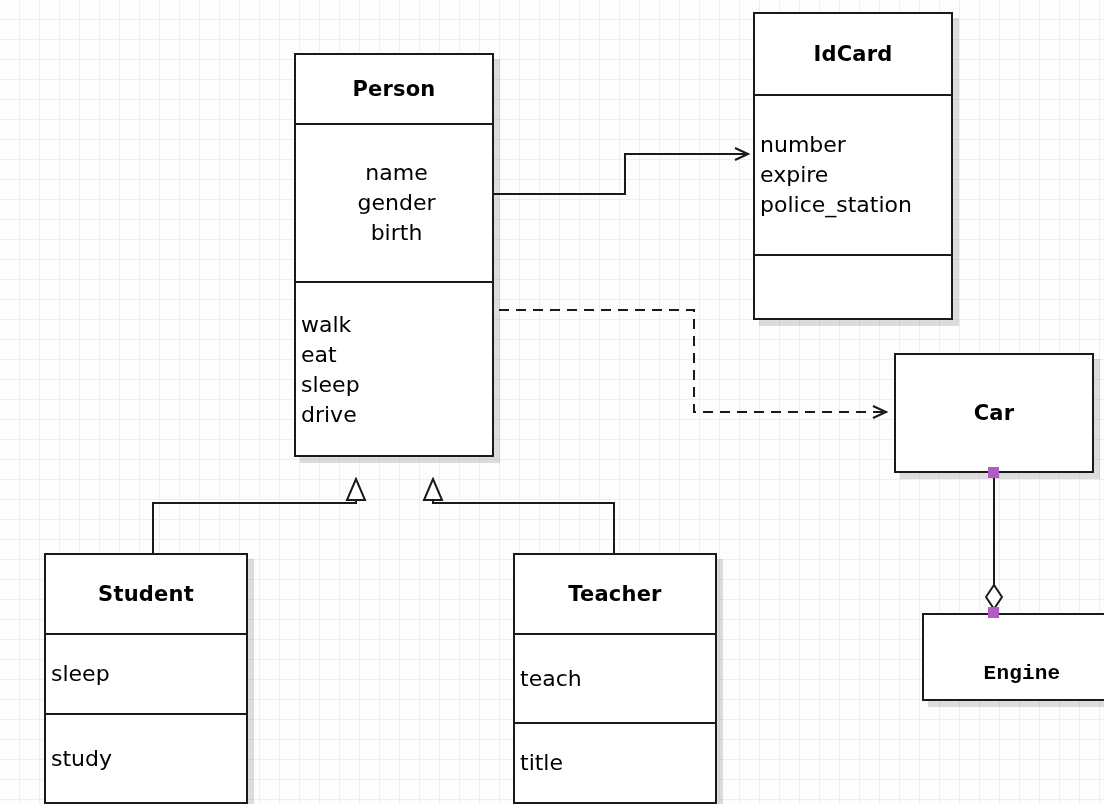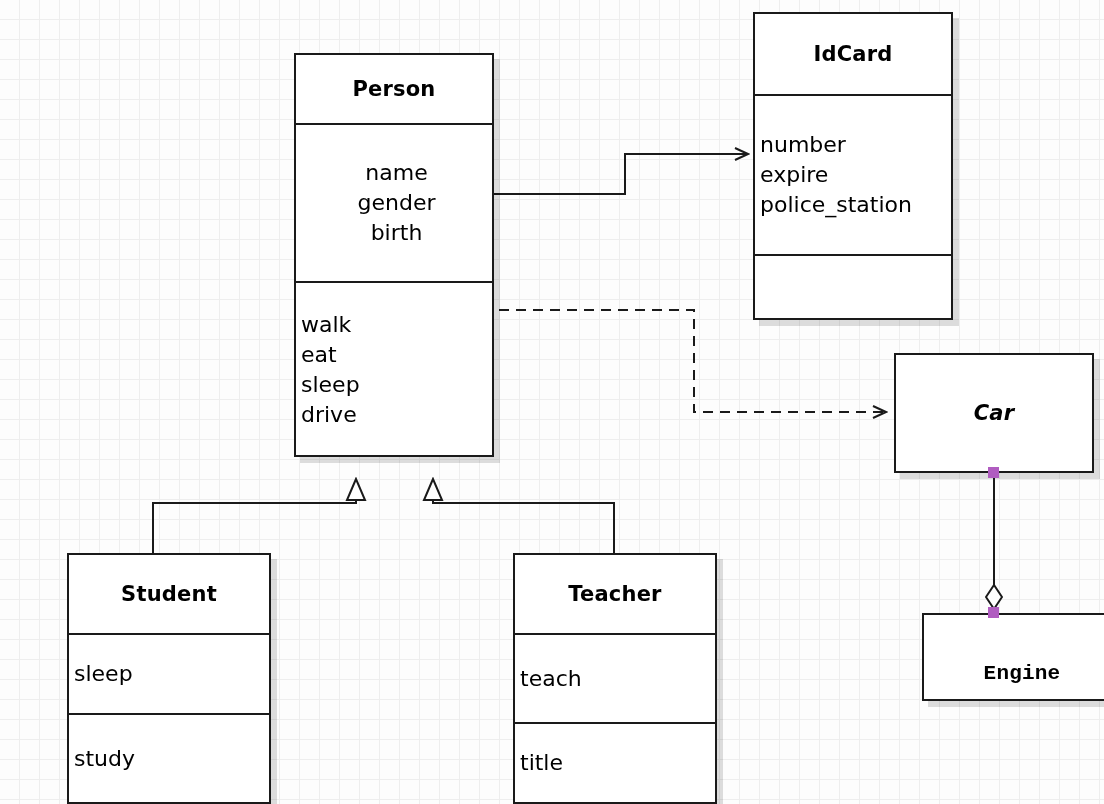--- a/index.html
+++ b/index.html
@@ -124,33 +124,33 @@
       <span>IdCard</span>
     </div>
     <div class="compartment cls-rows" style="height:160px;">
       <div class="cls-row">number</div>
       <div class="cls-row">expire</div>
       <div class="cls-row">police_station</div>
     </div>
     <div class="compartment cls-rows" style="height:38px;"></div>
   </div>
 
-  <div class="uml-class" style="left:894px; top:353px; width:200px; height:120px;font-style:italic;">
+  <div class="uml-class" style="left:894px; top:353px; width:200px; height:120px;">
     <div class="compartment cls-title" style="height:116px;">
       <span>Car</span>
     </div>
   </div>
 
   <div class="uml-class" style="left:922px; top:613px; width:200px; height:88px;font-family:Liberation Mono, monospace;">
     <div class="compartment cls-title" style="height:116px;">
       <span>Engine</span>
     </div>
   </div>
 
-  <div class="uml-class" style="left:67px; top:553px; width:204px; height:251px;">
+  <div class="uml-class" style="left:44px; top:553px; width:204px; height:251px;">
     <div class="compartment cls-title" style="height:78px;">
       <span>Student</span>
     </div>
     <div class="compartment cls-rows" style="height:80px;">
       <div class="cls-row">sleep</div>
     </div>
     <div class="compartment cls-rows" style="height:89px;">
       <div class="cls-row">study</div>
     </div>
   </div>

